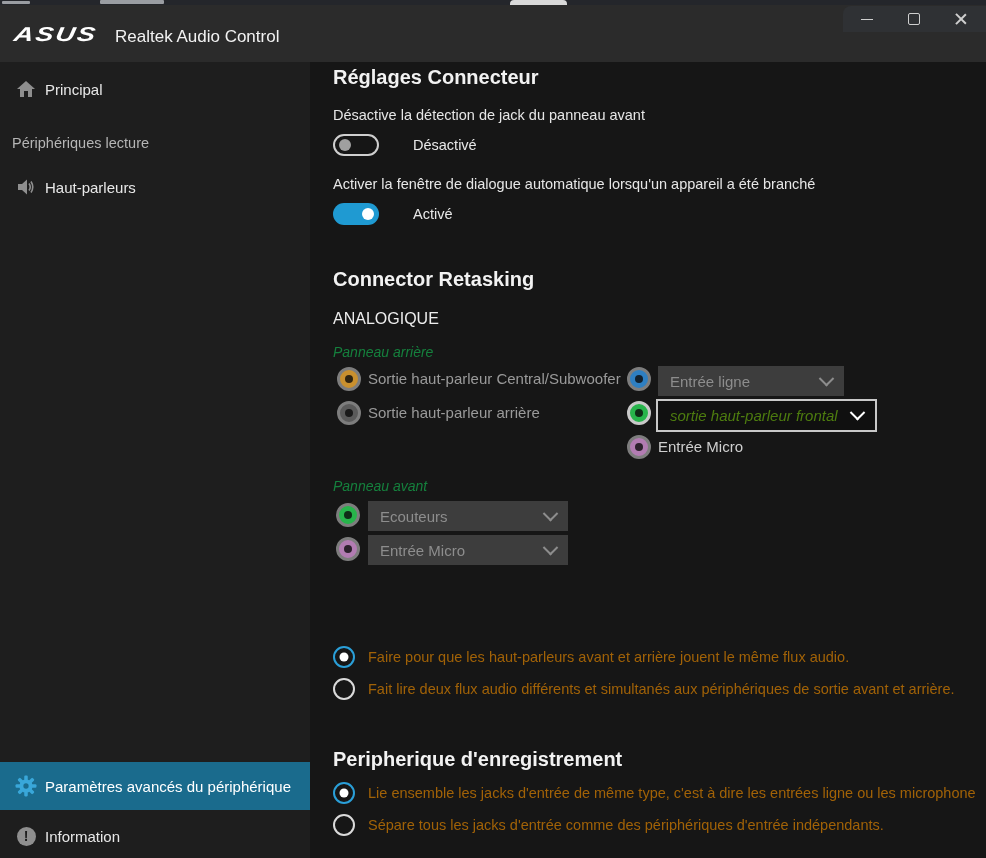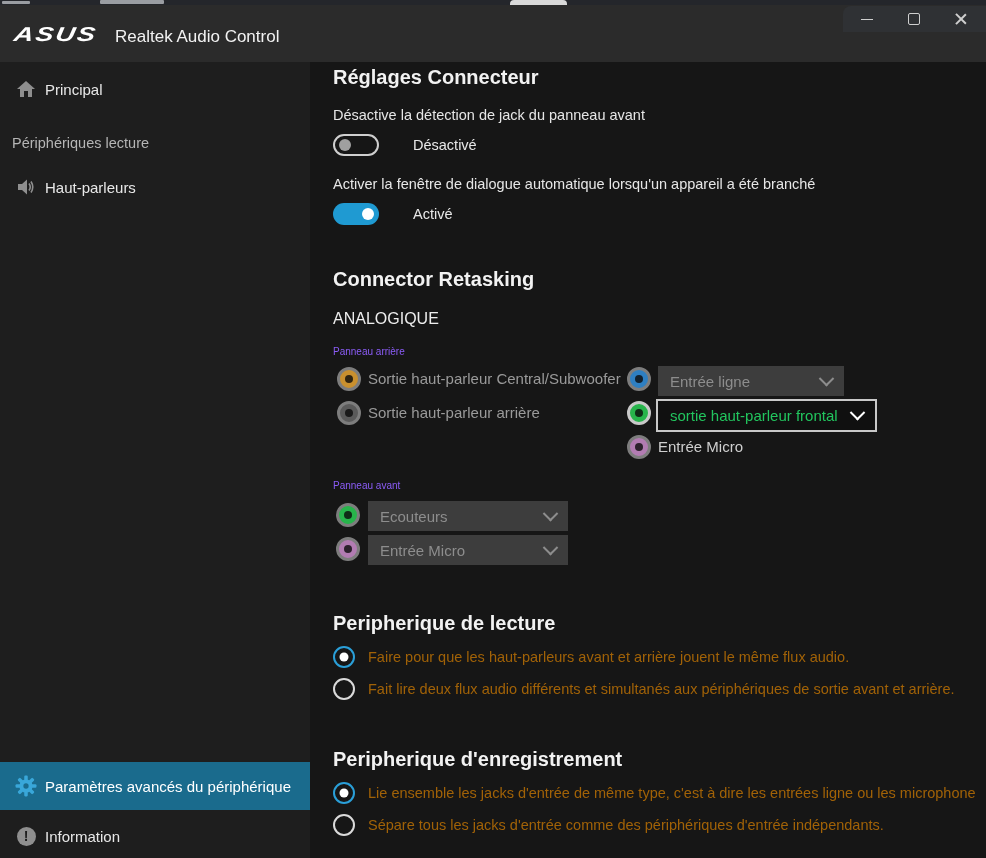--- a/index.html
+++ b/index.html
@@ -37,21 +37,21 @@
   .side-item .lbl{position:absolute;left:45px;white-space:nowrap;}
   .side-item.selected{background:#1a6b8d;color:#ffffff;}
   .side-section{position:absolute;left:12px;color:#b5b5b5;font-size:14.5px;white-space:nowrap;}
   .info-circle{width:19px;height:19px;border-radius:50%;background:#8f8f8f;display:flex;align-items:center;justify-content:center;}
   .info-circle::after{content:'!';color:#1d1d1d;font-weight:bold;font-size:14px;line-height:1;}
 
   
   .h1{position:absolute;left:23px;margin:0;color:#f2f2f2;font-size:20px;font-weight:600;line-height:24px;white-space:nowrap;}
   .h2{position:absolute;left:23px;margin:0;color:#ededed;font-size:16px;font-weight:400;line-height:20px;white-space:nowrap;}
   .set-label{position:absolute;left:23px;color:#e6e6e6;font-size:14.5px;line-height:19px;white-space:nowrap;}
-  .panel-label{position:absolute;left:23px;color:#8b5cf6;font-size:10px;line-height:18px;white-space:nowrap;}
+  .panel-label{position:absolute;left:23px;color:#15803d;font-size:14px;line-height:18px;white-space:nowrap;font-style:italic;}
 
   .toggle-row{position:absolute;left:23px;height:24px;display:flex;align-items:center;}
   .toggle{position:relative;width:46px;height:22px;border-radius:11px;box-sizing:border-box;flex:0 0 46px;}
   .toggle.off{border:2px solid #cfcfcf;background:transparent;}
   .toggle.off .knob{position:absolute;left:4px;top:3px;width:12px;height:12px;border-radius:50%;background:#a0a0a0;}
   .toggle.on{background:#1f9ad2;}
   .toggle.on .knob{position:absolute;right:5px;top:5px;width:12px;height:12px;border-radius:50%;background:#ffffff;}
   .toggle-state{margin-left:34px;color:#e8e8e8;font-size:14.5px;}
 
   .jack{position:absolute;width:24px;height:24px;border-radius:50%;border:3px solid #7d7d7d;box-sizing:border-box;}
@@ -63,21 +63,21 @@
   .jack.green{background:#27b44b;}
   .jack.green.bright{border-color:#c9c9c9;}
   .jack.purple{background:#b27cb2;}
 
   .jack-label{position:absolute;color:#9a9a9a;font-size:15px;line-height:24px;white-space:nowrap;}
   .jack-label.light{color:#cfcfcf;}
 
   .dd{position:absolute;display:flex;align-items:center;justify-content:space-between;
       padding:0 12px;box-sizing:border-box;cursor:default;}
   .dd.disabled{background:#3d3d3d;color:#8d8d8d;}
-  .dd.active{background:#101010;border:2px solid #c8c8c8;color:#22c55e;}
+  .dd.active{background:#101010;border:2px solid #c8c8c8;color:#4d7c0f;font-style:italic;}
   .dd .dd-text{font-size:15px;white-space:nowrap;overflow:hidden;}
   .chev{width:9px;height:9px;border-right:2px solid #8d8d8d;border-bottom:2px solid #8d8d8d;
         transform:rotate(45deg) translate(-2px,-2px);flex:0 0 9px;}
   .dd.active .chev{border-color:#ffffff;}
 
   .opt-row{position:absolute;left:23px;height:24px;display:flex;align-items:center;width:660px;}
   .radio{position:relative;width:22px;height:22px;border-radius:50%;box-sizing:border-box;flex:0 0 22px;}
   .radio.unsel{border:2px solid #dadada;}
   .radio.sel{border:2px solid #2a9fd8;}
   .radio.sel::after{content:'';position:absolute;left:50%;top:50%;width:9px;height:9px;border-radius:50%;
@@ -214,21 +214,20 @@
       <span class="dd-text">Ecouteurs</span>
       <span class="chev"></span>
     </div>
 
     <span class="jack purple" style="left:26px;top:475px;"></span>
     <div class="dd disabled" style="left:58px;top:473px;width:200px;height:30px;">
       <span class="dd-text">Entrée Micro</span>
       <span class="chev"></span>
     </div>
 
-    <h1 class="h1" style="top:549px;">Peripherique de lecture</h1>
 
     <div class="opt-row" style="top:583px;">
       <span class="radio sel"></span>
       <span class="opt-label">Faire pour que les haut-parleurs avant et arrière jouent le même flux audio.</span>
     </div>
     <div class="opt-row" style="top:615px;">
       <span class="radio unsel"></span>
       <span class="opt-label">Fait lire deux flux audio différents et simultanés aux périphériques de sortie avant et arrière.</span>
     </div>
 

